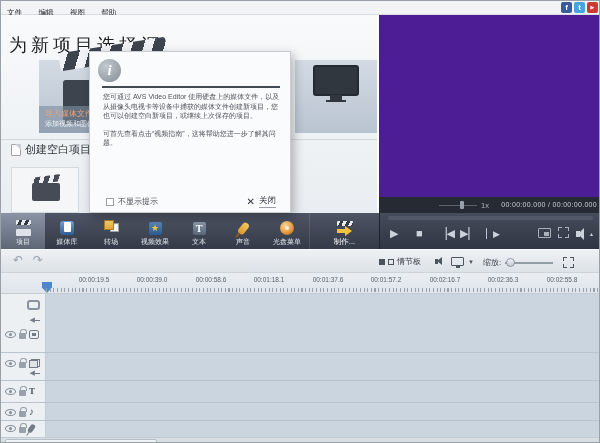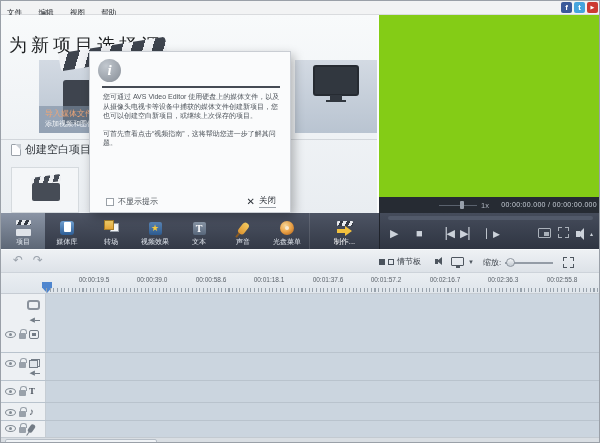--- a/index.html
+++ b/index.html
@@ -73,21 +73,21 @@
         box-shadow:0 0 3px rgba(130,170,215,.8);font-size:10px;letter-spacing:1px;color:#3c4a5c;
         text-align:center;line-height:24px;font-family:"Liberation Serif",serif;}
   .dont-show{position:absolute;left:16px;top:144px;display:flex;align-items:center;gap:4px;}
   .checkbox{width:8px;height:8px;background:#fff;border:1px solid #9aa1a8;}
   .dont-show-label{font-size:8px;color:#4a5056;}
   .close-group{position:absolute;right:14px;top:143px;display:flex;align-items:center;gap:4px;}
   .close-x{font-size:10px;font-weight:bold;color:#2c3138;line-height:10px;}
   .close-label{font-size:8.5px;color:#2c3138;border-bottom:1px solid #9aa0a7;}
 
   
-  .preview{position:absolute;left:376px;top:14px;width:224px;height:198px;background:#84cc16;
+  .preview{position:absolute;left:376px;top:14px;width:224px;height:198px;background:#4c1d95;
         border-left:2px solid #fbfcfd;}
   .preview-bar{position:absolute;left:0;right:0;bottom:0;height:16px;background:#262b33;}
   .speed-track{position:absolute;left:60px;top:8px;width:38px;height:1px;background:#5a626e;}
   .speed-handle{position:absolute;left:81px;top:4px;width:4px;height:8px;background:#98a0ac;border-radius:1px;}
   .speed-label{position:absolute;left:102px;top:4px;font-size:7.5px;color:#aeb5bf;}
   .timecode{position:absolute;right:4px;top:4px;font-size:7px;color:#c7cdd6;letter-spacing:.3px;}
 
   
   .controlstrip{position:absolute;left:0;top:212px;width:600px;height:36px;
         background:linear-gradient(#4d5464,#343a47);}

